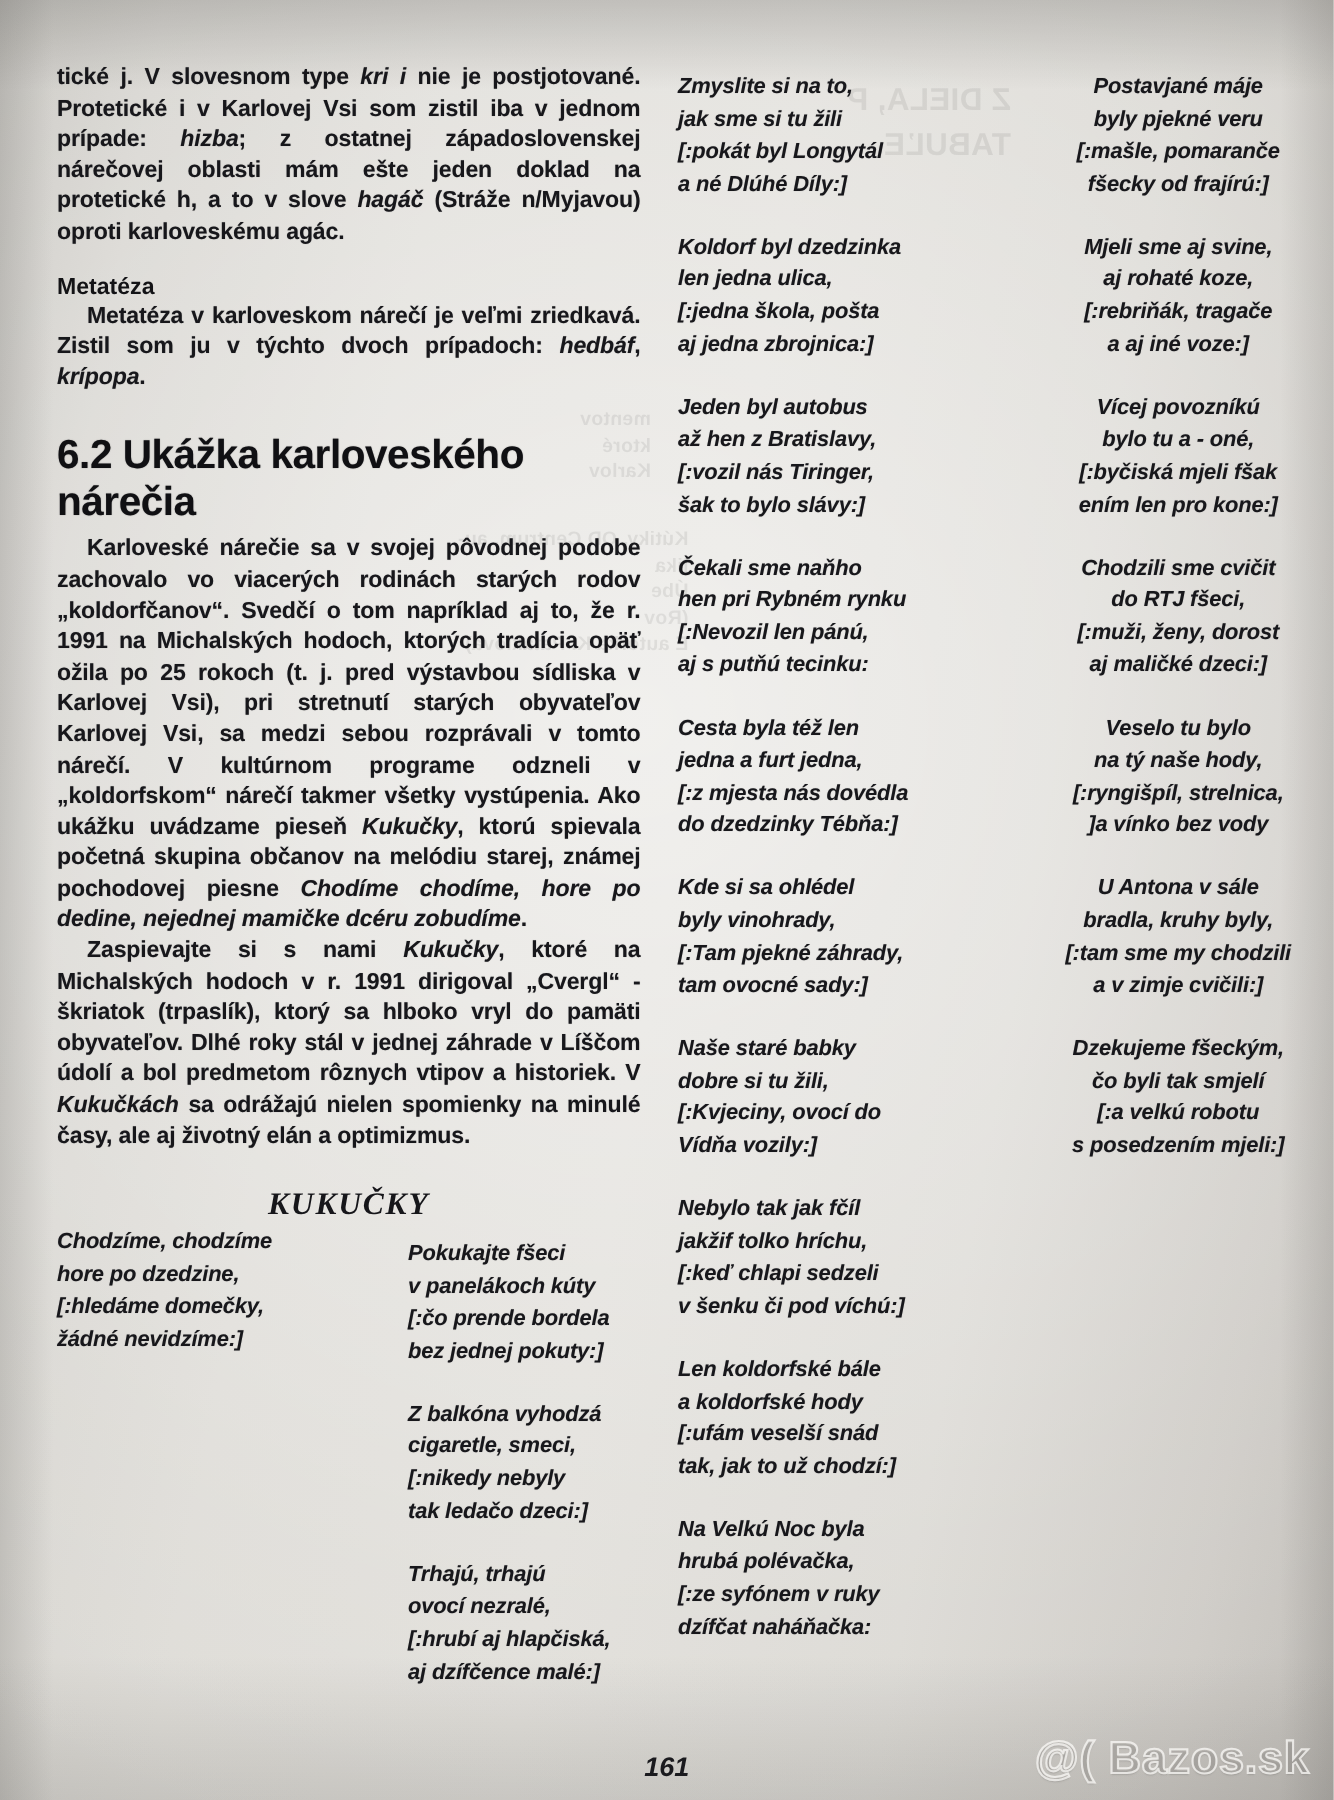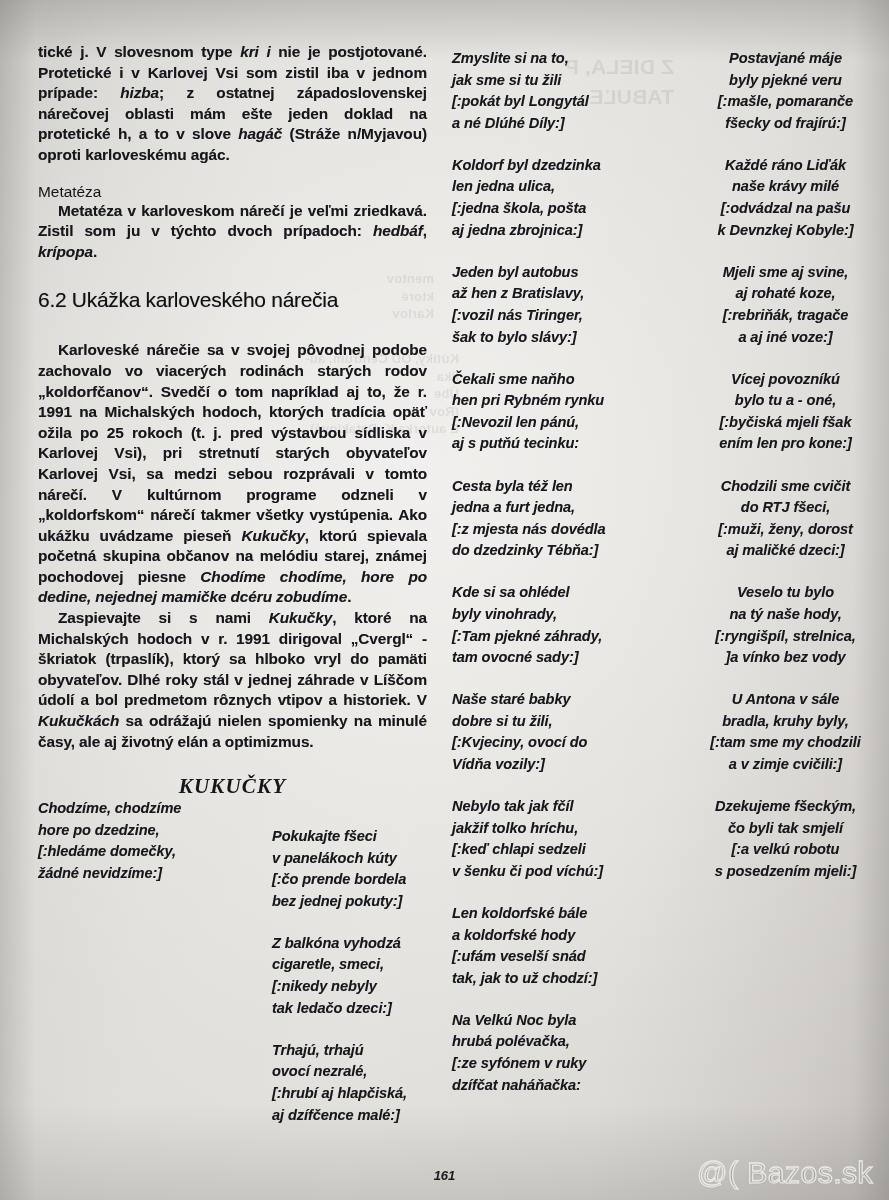--- a/index.html
+++ b/index.html
@@ -72,28 +72,28 @@
     letter-spacing: -0.1px;
     margin: 0;
     color: #17171b;
     text-shadow: 0 0 0.6px rgba(20,20,22,0.35);
   }
   .prose.indent { text-indent: 20px; }
   .prose em { font-style: italic; }
 
   .sub-head {
     font-size: 15.4px;
-    font-weight: 400;
+    font-weight: 700;
     margin: 17px 0 0 0;
     color: #131316;
   }
   .section-head {
-    font-size: 21px;
-    font-weight: 400;
-    margin: 26px 0 28px 0;
+    font-size: 27px;
+    font-weight: 700;
+    margin: 26px 0 6px 0;
     letter-spacing: -0.3px;
     color: #101013;
     text-shadow: 0 0 0.8px rgba(20,20,22,0.4);
   }
   .song-title {
     font-family: "Liberation Serif", serif;
     font-style: italic;
     font-weight: 700;
     font-size: 21px;
     text-align: center;
@@ -115,42 +115,42 @@
   }
   .verse-col.c1 { left: 38px;  top: 798px; width: 205px; }
   .verse-col.c2 { left: 272px; top: 826px; width: 175px; }
   .verse-col.c3 { left: 452px; top: 48px;  width: 205px; }
   .verse-col.c4 { left: 688px; top: 48px;  width: 195px; text-align: center; }
 
   .stanza {
     margin: 0 0 20.5px 0;
     white-space: pre-line;
   }
-  .stanza:last-child { margin-bottom: 0; }
+  .stanza:last-child { margin-bottom: 0; margin-top: 20px; }
 
   
   .folio {
     position: absolute;
     left: 0;
     right: 0;
     top: 1168px;
     text-align: center;
-    font-size: 13px;
+    font-size: 18px;
     font-weight: 700;
     font-style: italic;
     color: #1a1a1e;
   }
 
   
   .watermark {
     position: absolute;
     right: 16px;
     bottom: 10px;
     font-size: 30px;
-    font-weight: 400;
+    font-weight: 700;
     letter-spacing: 0.5px;
     color: rgba(255,255,255,0.0);
     -webkit-text-stroke: 1.4px rgba(248,247,245,0.78);
     text-shadow: 0 1px 1px rgba(120,118,114,0.35);
     white-space: nowrap;
     pointer-events: none;
   }
 </style>
 </head>
 <body>
@@ -249,24 +249,20 @@
         <div class="stanza">Na Velkú Noc byla
 hrubá polévačka,
 [:ze syfónem v ruky
 dzífčat naháňačka:</div>
       </div>
     <div class="verse-col c4">
         <div class="stanza">Postavjané máje
 byly pjekné veru
 [:mašle, pomaranče
 fšecky od frajírú:]</div>
-        <div class="stanza">Každé ráno Liďák
-naše krávy milé
-[:odvádzal na pašu
-k Devnzkej Kobyle:]</div>
         <div class="stanza">Mjeli sme aj svine,
 aj rohaté koze,
 [:rebriňák, tragače
 a aj iné voze:]</div>
         <div class="stanza">Vícej povozníkú
 bylo tu a - oné,
 [:byčiská mjeli fšak
 ením len pro kone:]</div>
         <div class="stanza">Chodzili sme cvičit
 do RTJ fšeci,

